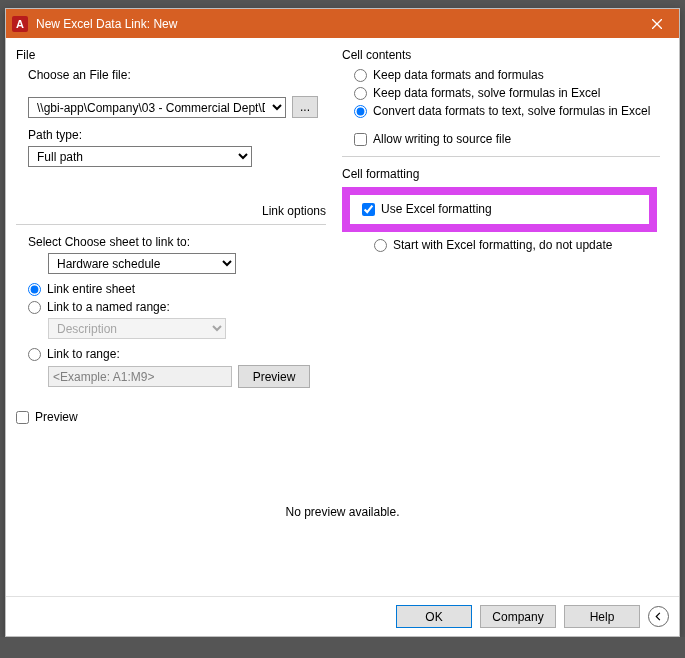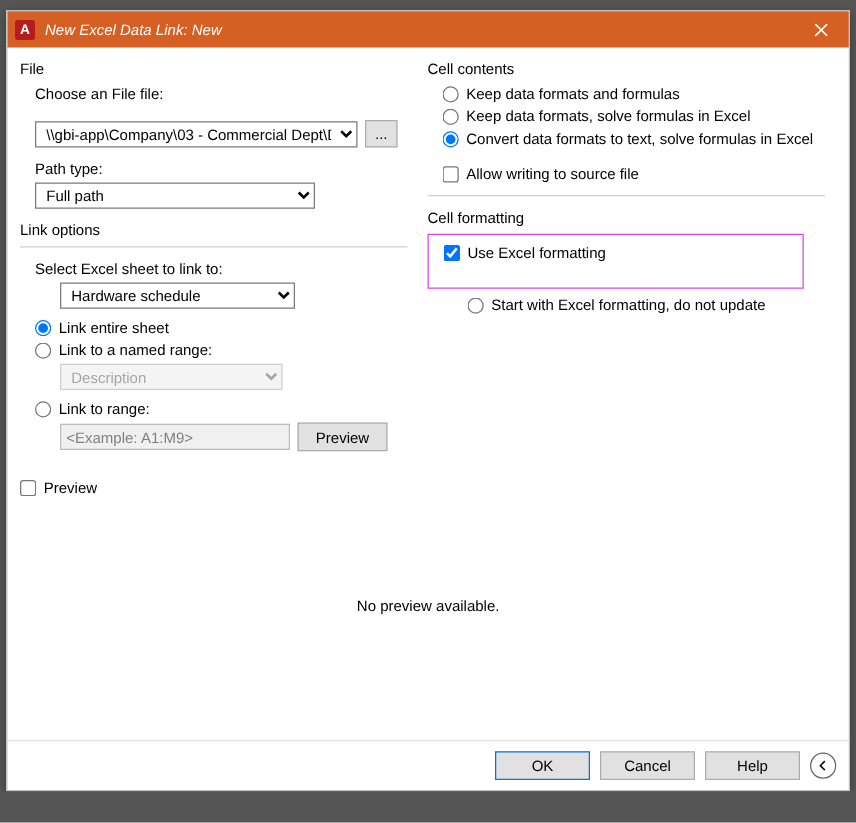--- a/index.html
+++ b/index.html
@@ -33,21 +33,20 @@
     display: inline-flex;
     align-items: center;
     justify-content: center;
     font-weight: bold;
     font-size: 11px;
     border-radius: 2px;
   }
   .titlebar .title-text {
     flex: 1;
     padding-left: 2px;
-    font-style: italic;
   }
   .titlebar .close-btn {
     width: 45px;
     height: 29px;
     display: flex;
     align-items: center;
     justify-content: center;
     color: #fff;
   }
   .titlebar .close-btn svg { width: 10px; height: 10px; }
@@ -110,22 +109,22 @@
     align-items: center;
     gap: 6px;
     margin: 4px 0;
   }
   .radio-row input, .check-row input {
     margin: 0;
     width: 13px;
     height: 13px;
   }
   .red-highlight {
-    border: 1px solid #d946ef;
-    padding: 3px 4px 17px 28px;
+    border: 8px solid #d946ef;
+    padding: 3px 4px 4px 28px;
     margin-left: -32px;
     width: 267px;
   }
   .preview-area {
     margin-top: 14px;
   }
   .preview-content {
     width: 100%;
     height: 160px;
     display: flex;
@@ -193,25 +192,25 @@
               <option>\\gbi-app\Company\03 - Commercial Dept\Drafting</option>
             </select>
             <button class="browse-btn">...</button>
           </div>
           <div style="margin-top:10px; margin-bottom:4px;">Path type:</div>
           <select style="width:224px;">
             <option>Full path</option>
           </select>
         </div>
 
-        <div class="group-label" style="margin-top:10px;">Link options</div>
+        <div class="group-label" style="margin-top:37px;text-align:right;">Link options</div>
         <hr class="sep" style="margin-top:0;">
 
         <div class="indent">
-          <div>Select Excel sheet to link to:</div>
+          <div>Select Choose sheet to link to:</div>
           <div class="sheet-select-row">
             <select style="width:188px;">
               <option>Hardware schedule</option>
             </select>
           </div>
 
           <div class="radio-row">
             <input type="radio" name="linkmode" checked="" style="">
             <span>Link entire sheet</span>
           </div>
@@ -285,21 +284,21 @@
       </div>
       <div class="preview-content">
         <span>No preview available.</span>
       </div>
     </div>
 
   </div>
 
   <div class="button-bar">
     <button class="main-btn ok-btn">OK</button>
-    <button class="main-btn">Cancel</button>
+    <button class="main-btn">Company</button>
     <button class="main-btn">Help</button>
     <button class="arrow-btn">
       <svg viewBox="0 0 10 10">
         <polyline points="6.5,1 2.5,5 6.5,9" fill="none" stroke="#000" stroke-width="1.3"></polyline>
       </svg>
     </button>
   </div>
 
 </div>
 

